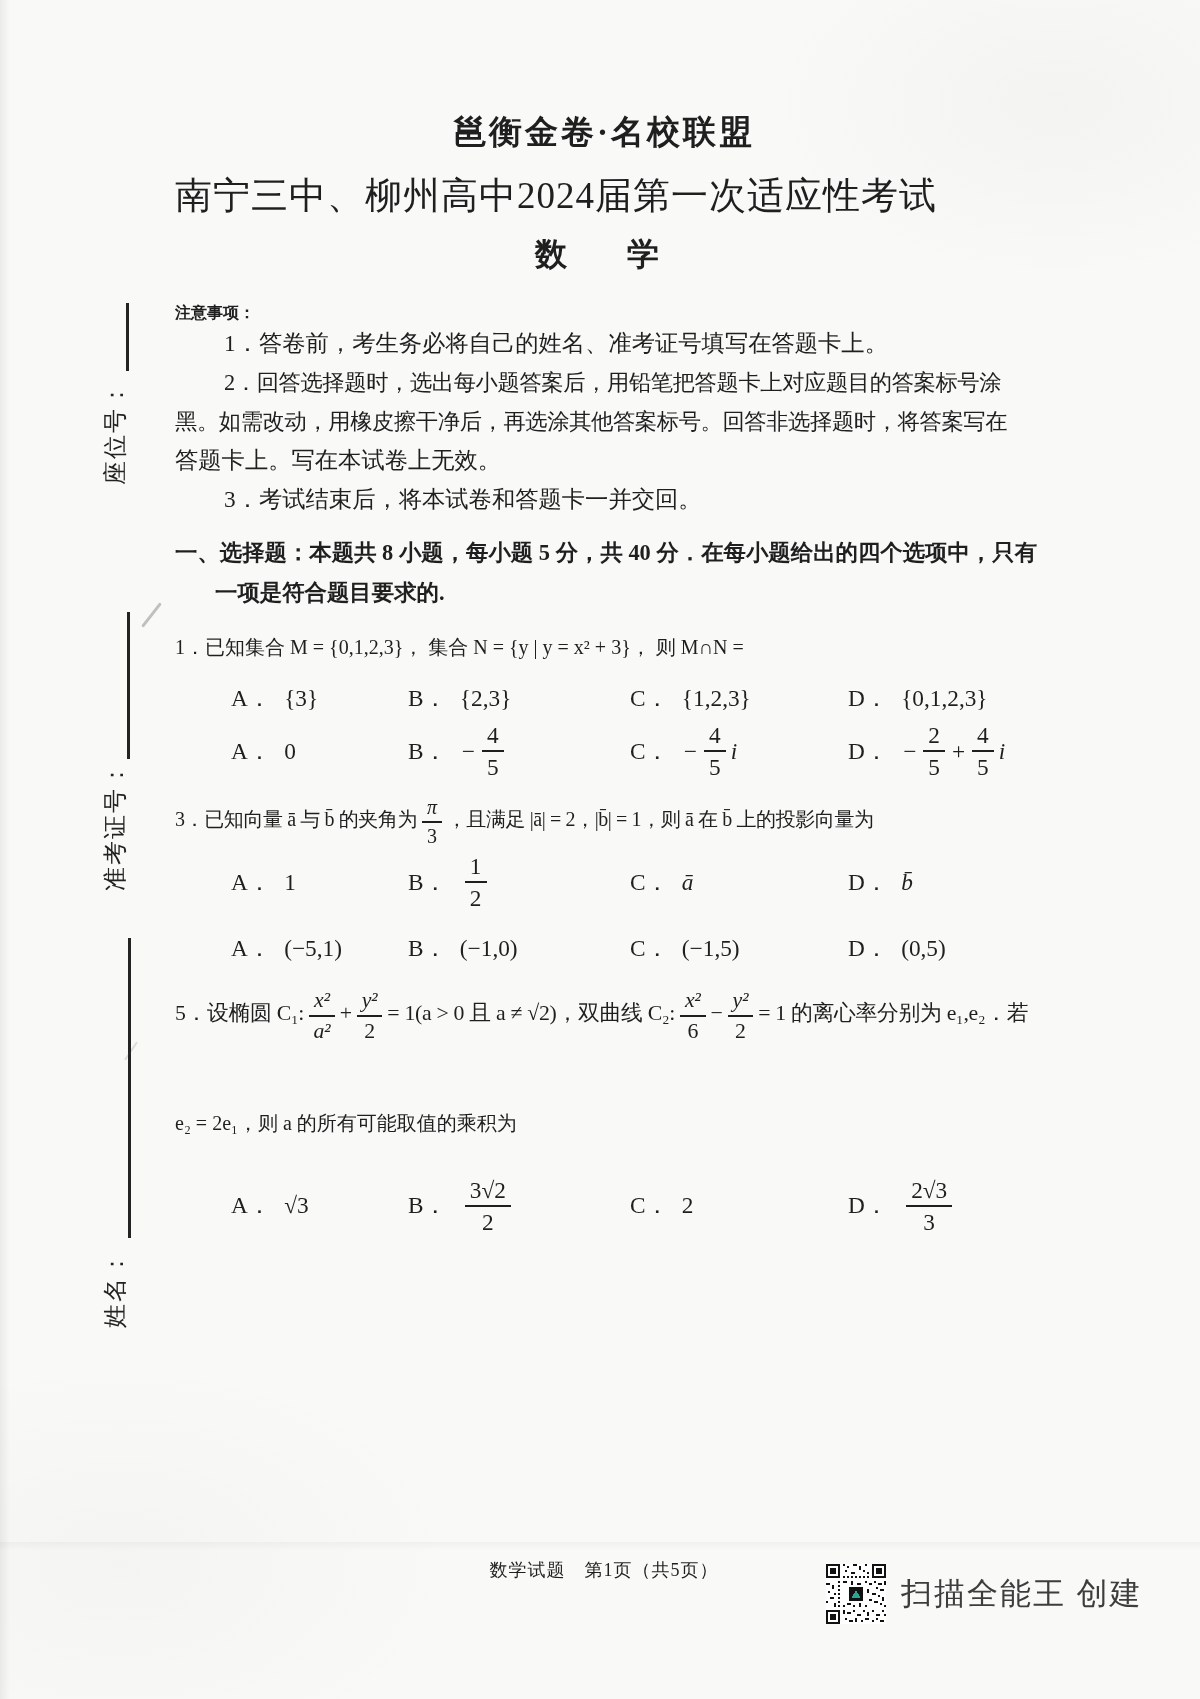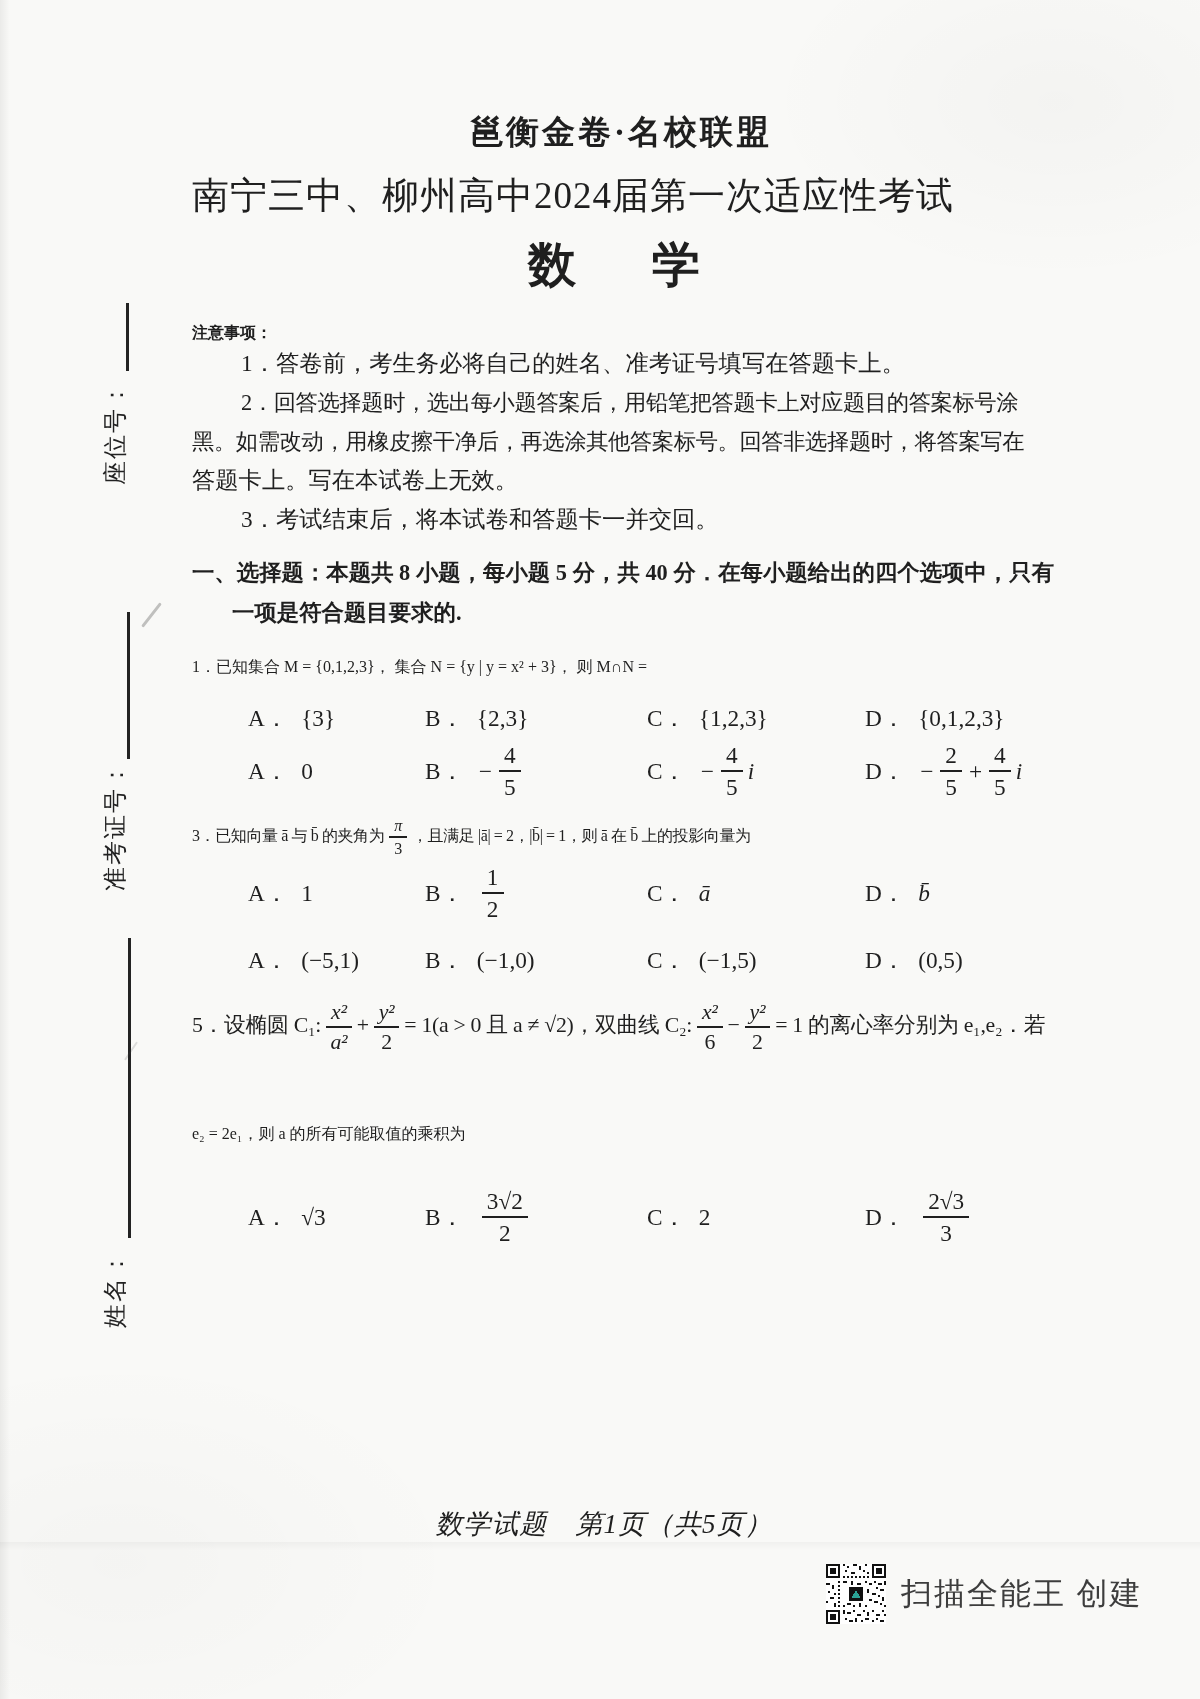--- a/index.html
+++ b/index.html
@@ -27,32 +27,32 @@
   .sl1 { left:53px;  top:419px;  width:120px; height:28px; }
   .sl2 { left:38px;  top:812px;  width:150px; height:28px; }
   .sl3 { left:68px;  top:1275px; width:90px;  height:28px; }
   
   .scr { position:absolute; background:rgba(70,70,70,0.32); border-radius:2px; }
   .scr1 { left:150px; top:600px; width:3px; height:30px; transform:rotate(38deg); }
   .scr2 { left:130px; top:1040px; width:2px; height:22px; transform:rotate(34deg); opacity:.5; }
   .crease { position:absolute; left:0; top:1542px; width:100%; height:9px;
             background:linear-gradient(180deg, rgba(0,0,0,0.035), rgba(0,0,0,0)); }
   
-  .main { position:absolute; left:192px; top:98px; width:858px; padding-top:12px; }
+  .main { position:absolute; left:175px; top:98px; width:858px; padding-top:12px; }
   .t1 { text-align:center; font-size:33px; font-weight:bold; letter-spacing:3px; }
   .t2 { text-align:left; font-size:37px; margin-top:16px; letter-spacing:1px; }
-  .t3 { text-align:center; font-size:48px; font-weight:bold; margin-top:12px; letter-spacing:14px; }
+  .t3 { text-align:center; font-size:32px; font-weight:bold; margin-top:12px; letter-spacing:14px; }
   .notice-h { font-size:16px; font-weight:bold; margin-top:26px; }
   .bline { font-size:23.3px; line-height:39px; }
   .ind { text-indent:49px; }
   .long { font-size:22.3px; letter-spacing:-0.4px; white-space:nowrap; }
   .sec { font-size:22.4px; font-weight:bold; line-height:40px; white-space:nowrap; }
   .sec1 { margin-top:14px; }
   .sec2 { text-indent:40px; }
-  .stem { font-size:16px; line-height:40px; }
+  .stem { font-size:20px; line-height:40px; }
   .q1s { margin-top:14px; }
   .q2s { margin-top:26px; }
   .q3s { margin-top:16px; }
   .q4s { margin-top:14px; }
   .q5s1 { margin-top:24px; font-size:21.8px; letter-spacing:-0.3px; white-space:nowrap; }
   .q5s2 { margin-top:60px; }
   
   .opts { display:flex; align-items:center; padding-left:56px; font-size:23.3px; }
   .q1o { margin-top:16px; }
   .q2o { margin-top:8px; }
@@ -66,22 +66,22 @@
   .opt:nth-child(4){ flex:1; }
   .ol { margin-right:13px; }
   .mv { margin:0 2px; }
   .it { font-style:italic; }
   
   .fr { display:inline-flex; flex-direction:column; vertical-align:middle;
         text-align:center; margin:0 5px; line-height:1.12; }
   .fr .n { display:block; padding:0 5px 2px; border-bottom:2px solid #1f1f1f; }
   .fr .d { display:block; padding-top:2px; }
   
-  .footer { position:absolute; left:175px; top:1506px; width:858px;
-            text-align:center; font-size:27px; letter-spacing:1px;font-style:italic; }
+  .footer { position:absolute; left:175px; top:1558px; width:858px;
+            text-align:center; font-size:18px; letter-spacing:1px; }
   .qrbox { position:absolute; left:826px; top:1563px; display:flex; align-items:center; gap:15px; }
   .qr { display:block; }
   .qrtext { font-family:"Liberation Sans","DejaVu Sans",sans-serif;
             font-size:31px; color:#3d3d3d; letter-spacing:2px; }
 </style>
 </head>
 <body>
 
 <div class="page">
 

